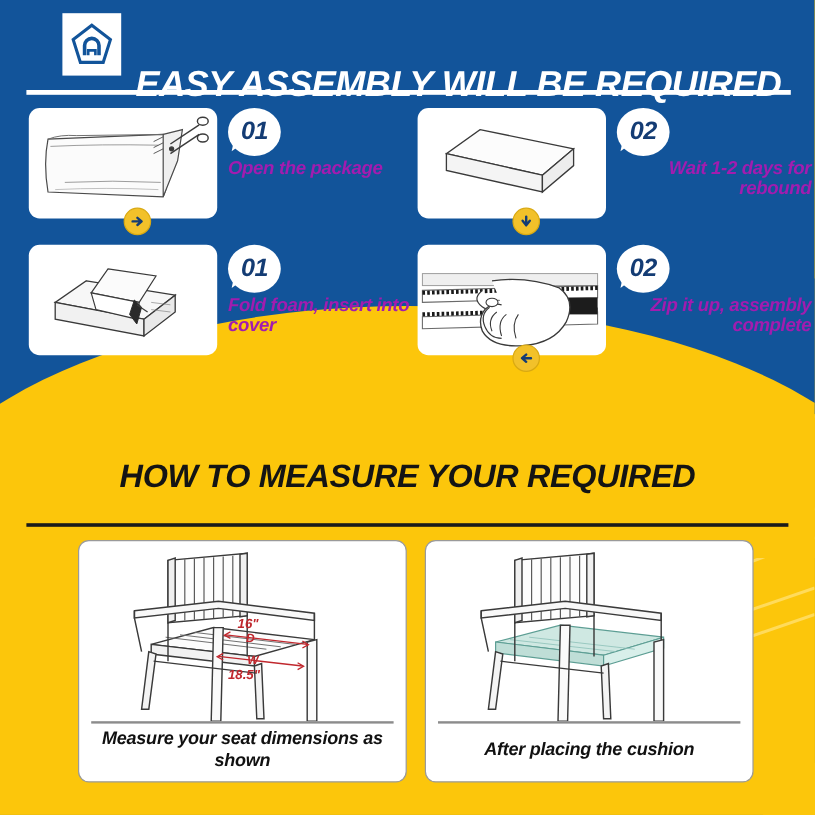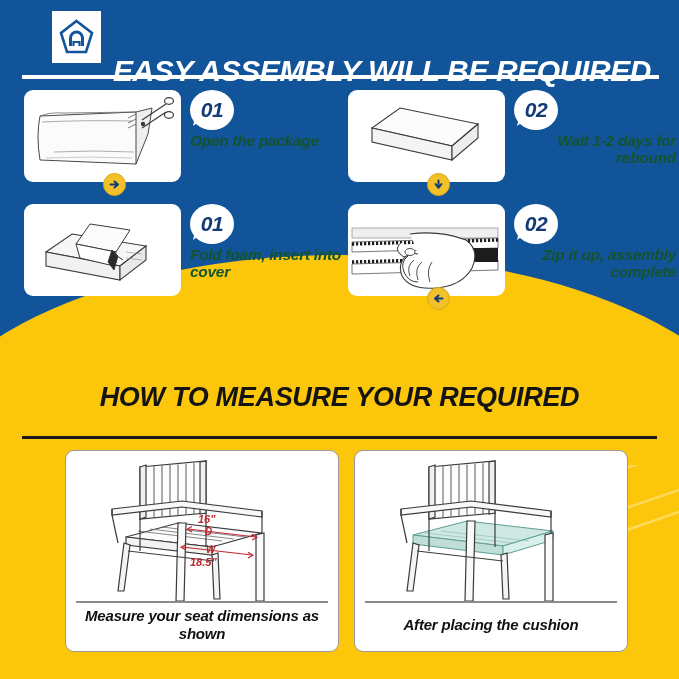--- a/index.html
+++ b/index.html
@@ -77,21 +77,21 @@
     position:absolute;left:4px;top:27px;width:0;height:0;
     border-left:9px solid #ffffff;border-bottom:10px solid transparent;
     transform:rotate(12deg);
   }
   .num-text{
     color:#143C74;font-size:21px;font-weight:bold;font-style:italic;
     letter-spacing:-0.5px;position:relative;z-index:2;
   }
   .step-label{
     position:absolute;left:176px;top:44px;width:156px;
-    color:#14532d;font-size:15.5px;font-weight:bold;font-style:italic;
+    color:#a21caf;font-size:15.5px;font-weight:bold;font-style:italic;
     line-height:17px;letter-spacing:-0.3px;
   }
   .step-1 .step-label,.step-3 .step-label{width:162px;text-align:right;}
 
   
   .yellow-section{
     position:absolute;left:0;top:318px;width:679px;height:361px;z-index:1;
     background:#FCC60B;overflow:hidden;
   }
   .deco{position:absolute;right:0;top:0;width:320px;height:361px;opacity:1;}

